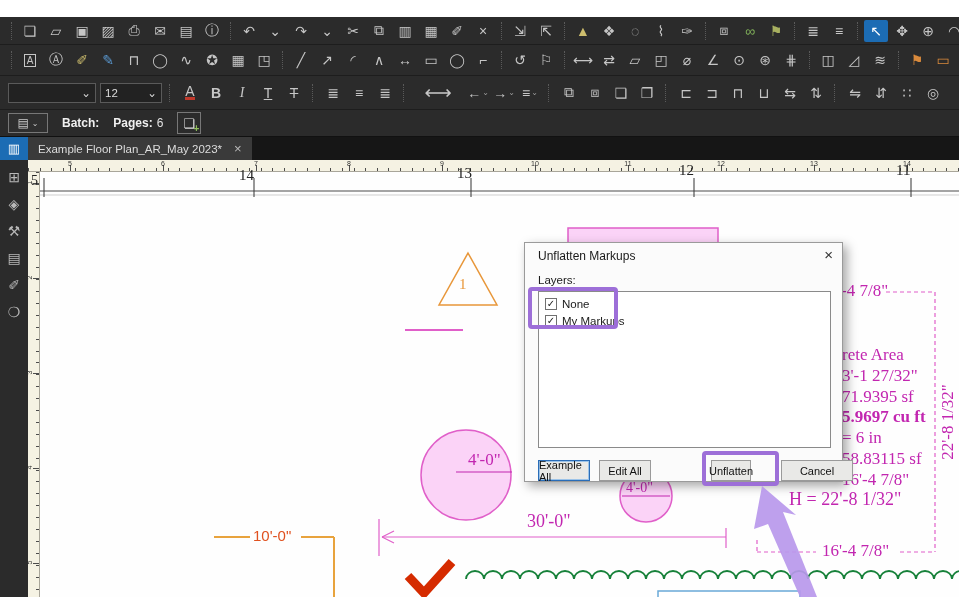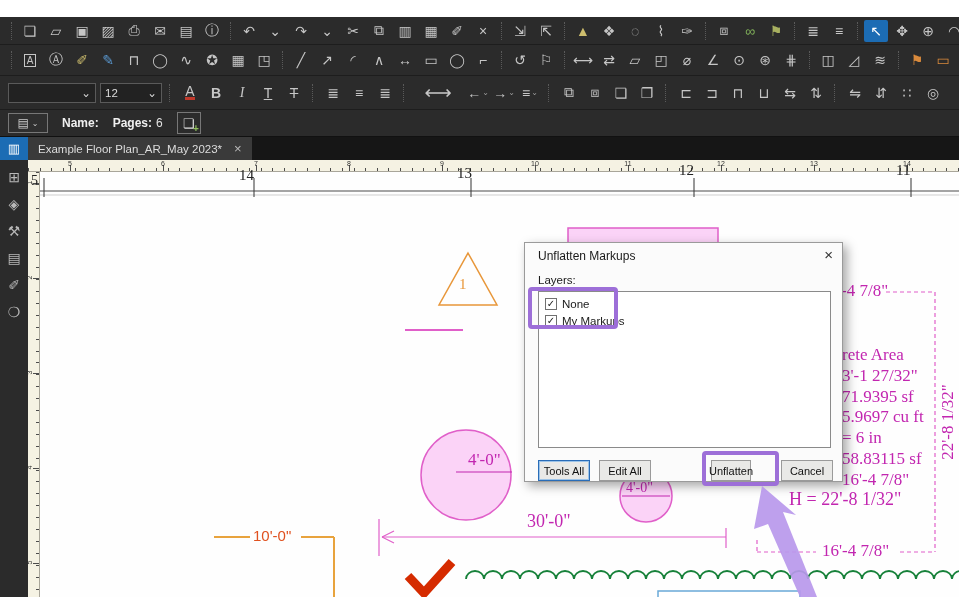--- a/index.html
+++ b/index.html
@@ -407,21 +407,21 @@
       <div class="tb-btn">
         <span class="glyph">◎</span>
       </div>
     </div>
 
   <div class="docbar">
     <div class="page-menu">
       <span>▤</span>
       <span class="caret" style="font-size:8px;margin-left:3px">⌄</span>
     </div>
-    <span class="doc-label">Name:</span>
+    <span class="doc-label">Batch:</span>
     <span class="doc-label">Pages:</span>
     <span class="doc-value">6</span>
     <div class="addpage">
       <span>❏</span>
       <span class="plus">+</span>
     </div>
   </div>
 
   <div class="tabbar">
     <div class="tab-left-icon">
@@ -649,21 +649,21 @@
     <div class="anno" style="left:459px;top:276px;font-size:15px;color:#e8973a">1</div>
     <div class="anno magenta" style="left:468px;top:450px;font-size:17px">4'-0"</div>
     <div class="anno magenta" style="left:626px;top:480px;font-size:14px">4'-0"</div>
     <div class="anno magenta" style="left:527px;top:511px;font-size:18px">30'-0"</div>
     <div class="anno" style="left:253px;top:527px;font-size:15px;color:#e0511f;font-family:'Liberation Sans',sans-serif">10'-0"</div>
     <div class="anno magenta" style="left:841px;top:281px;font-size:17px">-4 7/8"</div>
     <div id="rightlines">
         <div class="anno magenta" style="left: 842px; top: 345px; font-size: 17px;">rete Area</div>
         <div class="anno magenta" style="left: 842px; top: 365.8px; font-size: 17px;">3'-1 27/32"</div>
         <div class="anno magenta" style="left: 842px; top: 386.6px; font-size: 17px;">71.9395 sf</div>
-        <div class="anno magenta" style="left: 842px; top: 407.4px; font-size: 17px;">5.9697 cu ft</div>
+        <div class="anno magenta" style="left: 842px; top: 407.4px; font-size: 17px; font-weight: bold;">5.9697 cu ft</div>
         <div class="anno magenta" style="left: 842px; top: 428.2px; font-size: 17px;">= 6 in</div>
         <div class="anno magenta" style="left: 842px; top: 449px; font-size: 17px;">58.83115 sf</div>
         <div class="anno magenta" style="left: 842px; top: 469.8px; font-size: 17px;">16'-4 7/8"</div>
       </div>
     <div class="anno magenta" style="left:789px;top:489px;font-size:18px">H = 22'-8 1/32"</div>
     <div class="anno magenta" style="left:893px;top:412px;width:110px;font-size:17px;text-align:center;transform:rotate(-90deg)">22'-8 1/32"</div>
     <div class="anno magenta" style="left:822px;top:541px;font-size:17px">16'-4 7/8"</div>
   </div>
 
   <div class="dialog">
@@ -673,24 +673,24 @@
     <div class="listbox" id="layerlist">
         <div class="lb-row">
           <div class="cb">✓</div>
           <span class="lb-text">None</span>
         </div>
         <div class="lb-row">
           <div class="cb">✓</div>
           <span class="lb-text">My Markups</span>
         </div>
       </div>
-    <div class="btn focus" style="left:13px;width:52px">Tools All</div>
+    <div class="btn focus" style="left:13px;width:52px">Example All</div>
     <div class="btn" style="left:74px;width:52px">Edit All</div>
     <div class="btn" style="left:186px;width:40px">Unflatten</div>
-    <div class="btn" style="left:256px;width:52px">Cancel</div>
+    <div class="btn" style="left:256px;width:72px">Cancel</div>
   </div>
 
   <div class="hl-rect" style="left:528px;top:287px;width:90px;height:42px"></div>
   <div class="hl-rect" style="left:702px;top:451px;width:77px;height:35px"></div>
   <svg class="layer" width="959" height="597" style="z-index:40">
     <polygon points="762,486 796,515 783,512 817,597 800,597 768,524 754,529" fill="#b998ec" opacity="0.92"></polygon>
   </svg>
 
 </div>
 

